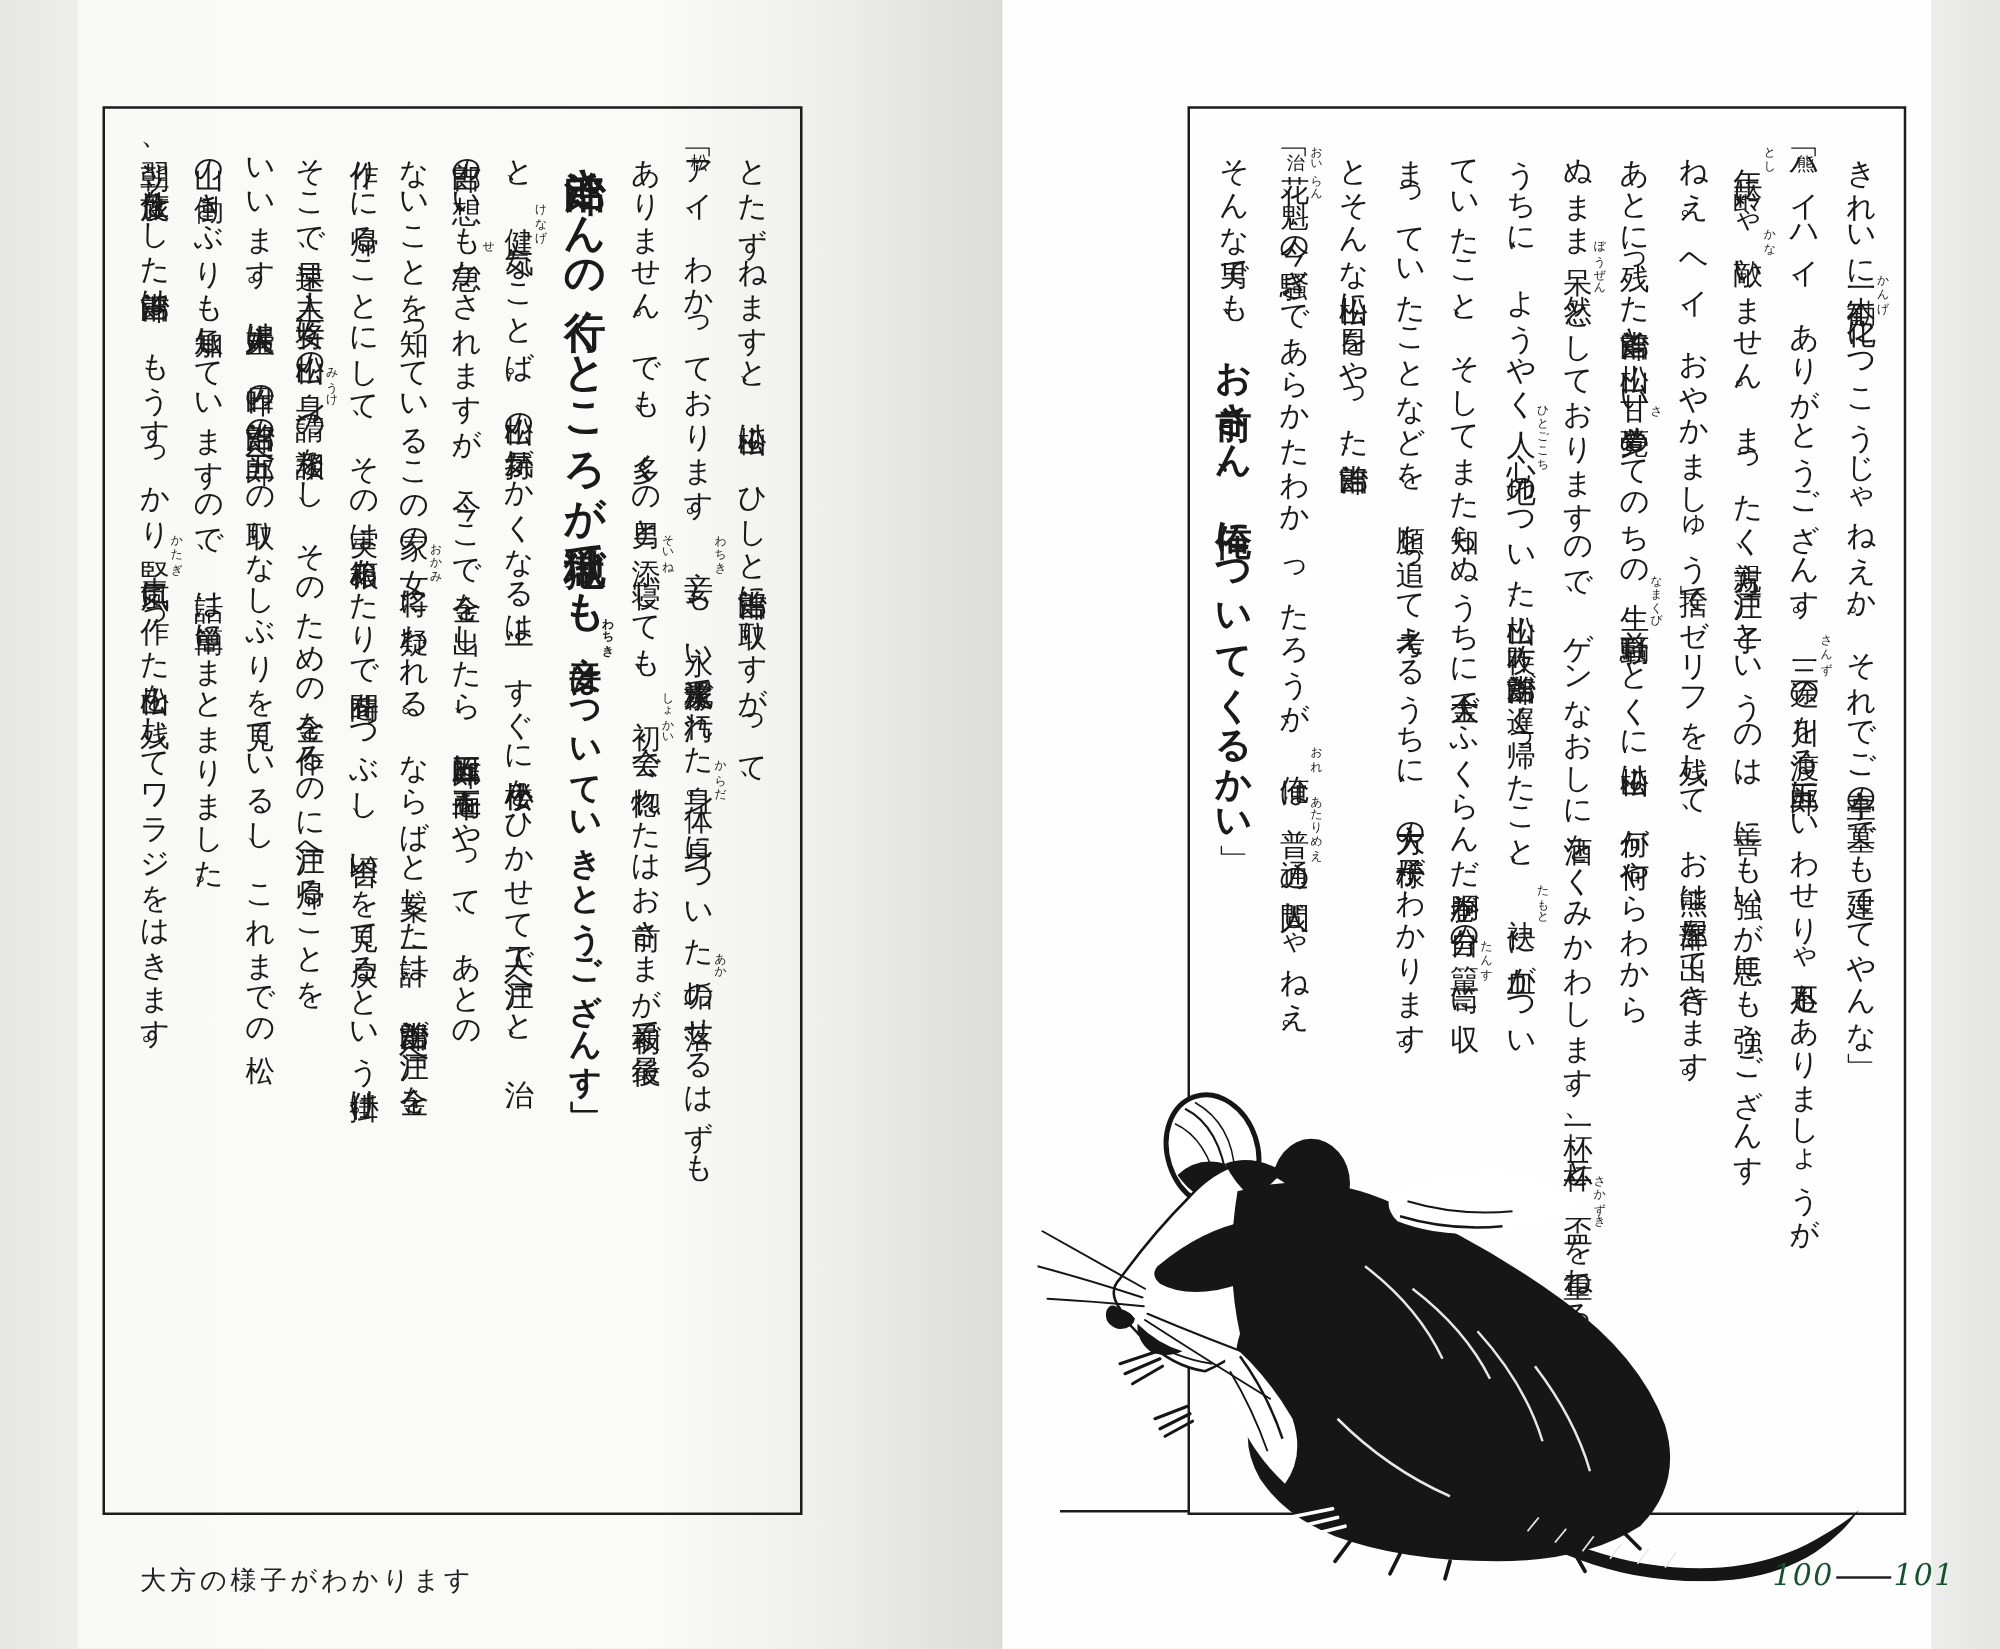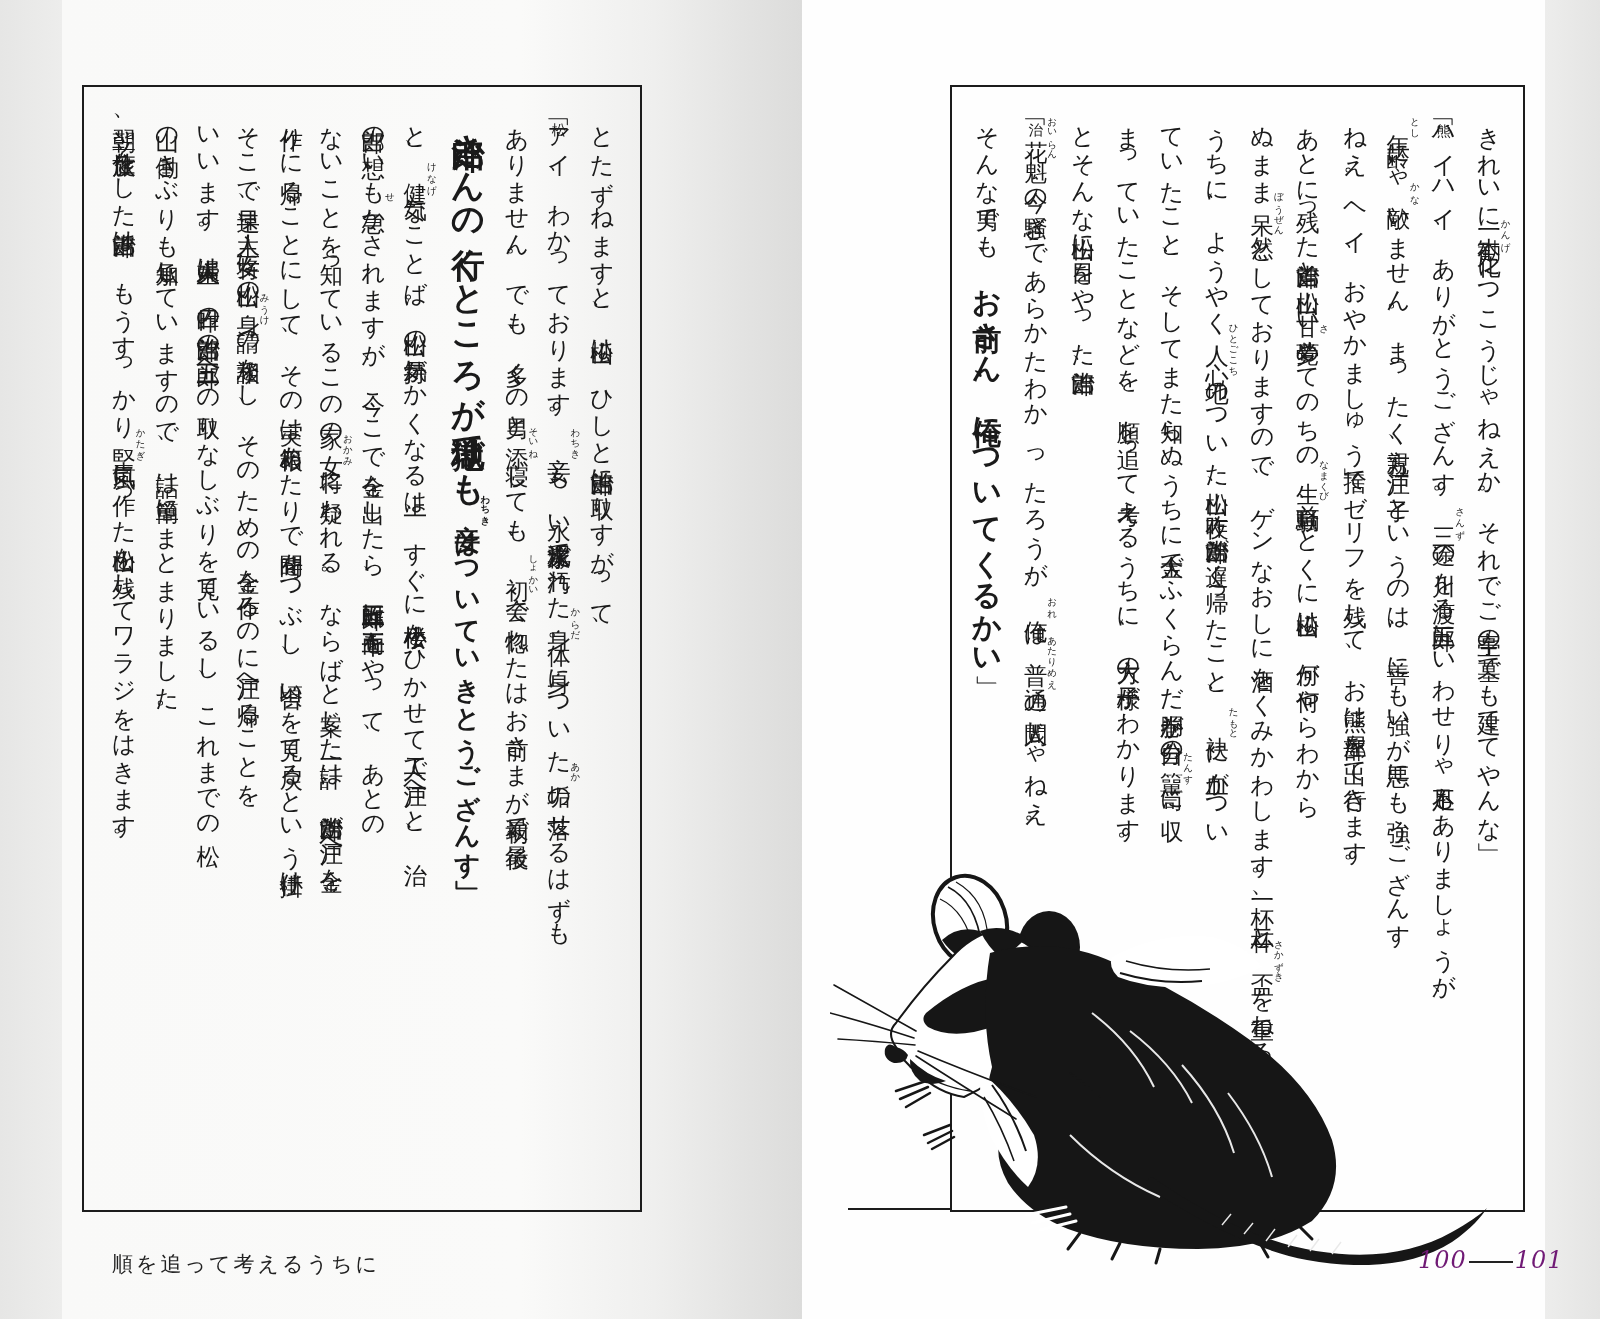--- a/index.html
+++ b/index.html
@@ -40,21 +40,21 @@
   b.b-lg{font-size:29px;}
   b.b-md{font-size:25.5px;}
 
   .footer-caption{
     position:absolute;left:112px;top:1250px;
     font-size:21px;letter-spacing:3px;color:#222;
   }
   .page-numbers{
     position:absolute;left:1418px;top:1246px;white-space:nowrap;
     font-family:"DejaVu Serif","Liberation Serif",serif;
-    font-style:italic;font-size:24px;color:#701a75;letter-spacing:1px;
+    font-style:italic;font-size:24px;color:#14532d;letter-spacing:1px;
   }
   .num-dash{display:inline-block;width:44px;height:2px;background:#222;vertical-align:0.22em;margin:0 2px;}
 
   .mouse-svg{position:absolute;left:830px;top:835px;width:660px;height:430px;}
 </style>
 </head>
 <body>
 
 <div class="edge-left"></div>
 <div class="edge-right"></div>
@@ -174,15 +174,15 @@
       <path d="M392,390 l9,-11"></path>
         <path d="M414,399 l9,-11"></path>
         <path d="M436,406 l9,-12"></path>
       <path d="M458,412 l9,-12"></path>
         <path d="M480,416 l9,-12"></path>
         <path d="M502,419 l9,-12"></path>
     </g>
   </g>
 </svg>
 
-<div class="footer-caption">順を追って考えるうちに</div>
+<div class="footer-caption">大方の様子がわかります</div>
 
 <div class="page-numbers"><span>100</span><span class="num-dash"></span><span>101</span></div>
 
 </body></html>

